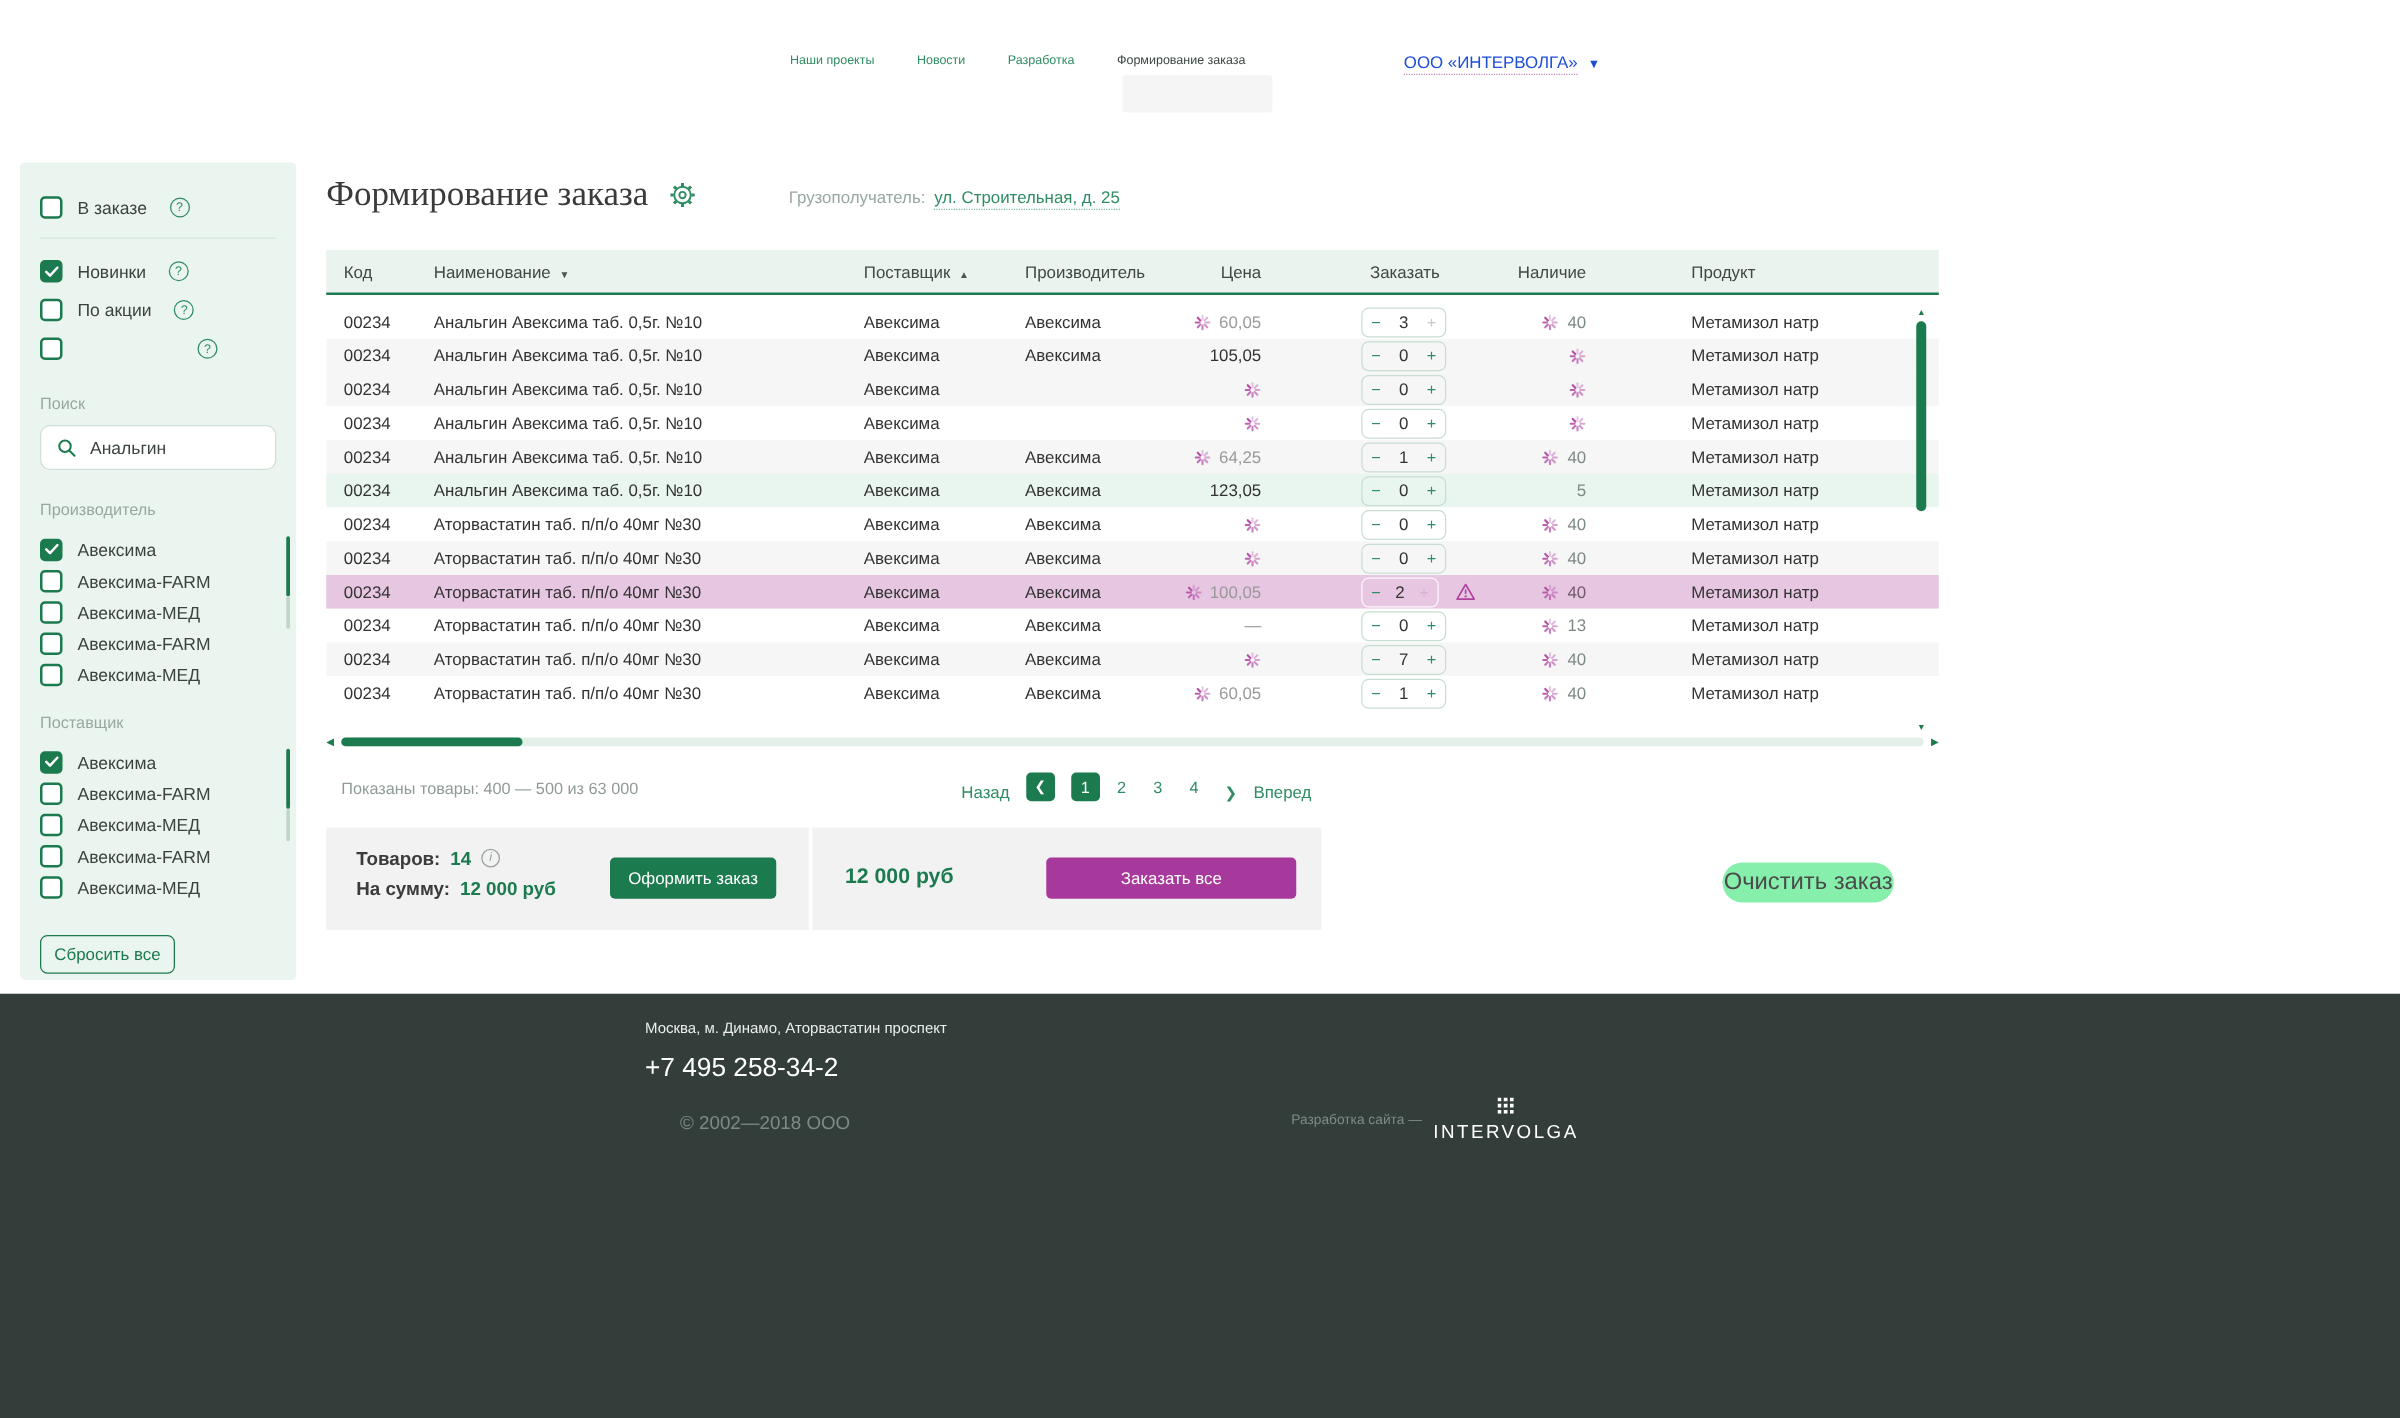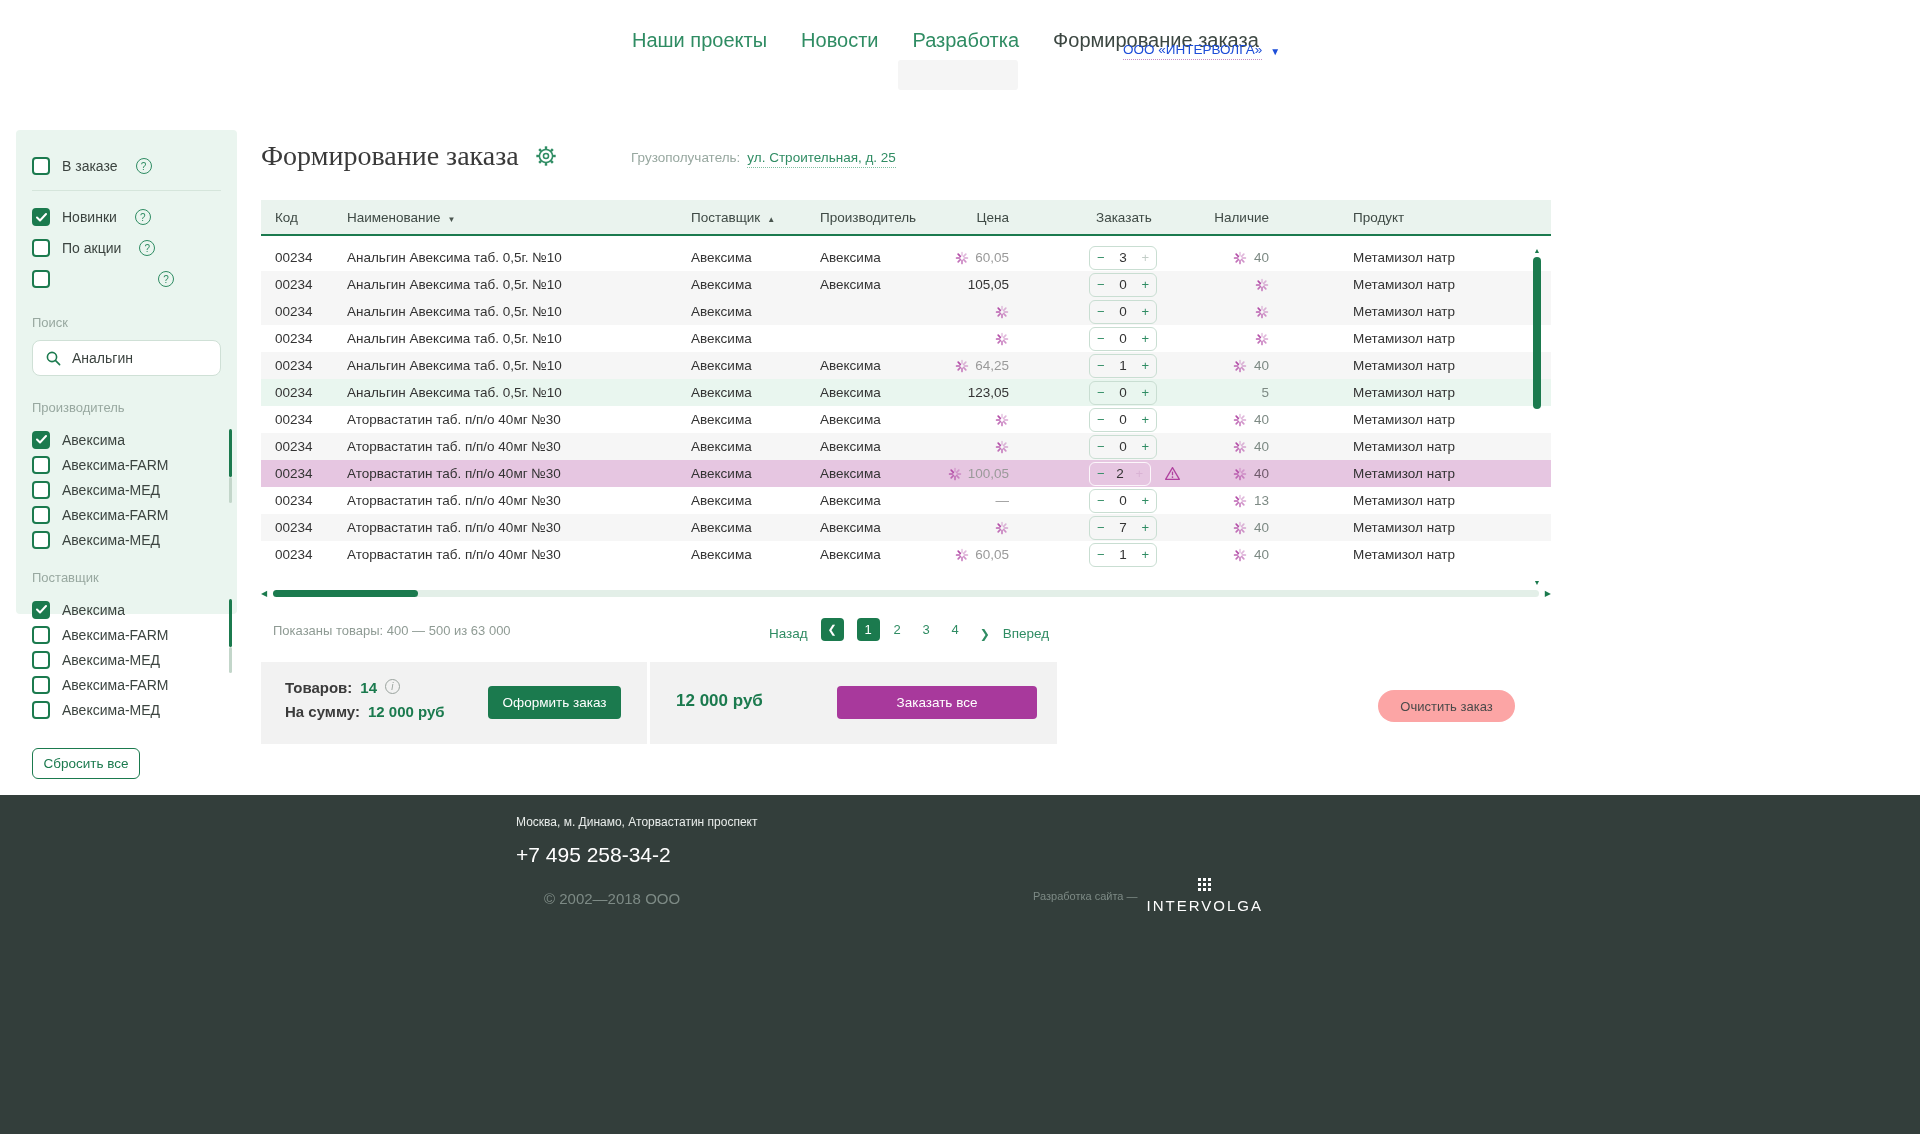--- a/index.html
+++ b/index.html
@@ -2,29 +2,29 @@
 <html><head>
 <meta charset="utf-8">
 <style>
   * { margin:0; padding:0; box-sizing:border-box; }
   body { font-family:"Liberation Sans","DejaVu Sans",sans-serif; background:#fff; }
   .page { position:relative; width:1920px; height:1134px; background:#fff; overflow:hidden; }
 
   
   .topbar { position:absolute; left:0; top:0; width:100%; height:107px; background:#fff; }
   .navbox-ghost { position:absolute; left:898px; top:60px; width:120px; height:30px; background:#f5f5f5; border-radius:3px; }
-  .nav-links { position:absolute; left:632px; top:29px; display:flex; gap:34px; font-size:20px; }
+  .nav-links { position:absolute; left:632px; top:43px; display:flex; gap:34px; font-size:10px; }
   .nav-link { color:#2f8c63; cursor:pointer; position:relative; }
   .nav-link.active { color:#3c4742; }
   .account { position:absolute; left:1123px; top:42px; display:flex; align-items:center; gap:8px; font-size:13.5px; color:#1d4ed8; }
   .account .acct-label { border-bottom:1px dotted #c78cc0; padding-bottom:2px; }
   .account .caret { font-size:10px; }
 
   
-  .sidebar { position:absolute; left:16px; top:130px; width:221px; height:484px; background:#eaf5ef; border-radius:4px; padding:24px 16px 0 16px; }
+  .sidebar { position:absolute; left:16px; top:130px; width:221px; height:654px; background:#eaf5ef; border-radius:4px; padding:24px 16px 0 16px; }
   .chk-row { display:flex; align-items:center; gap:12px; height:24px; margin-bottom:7px; font-size:14px; color:#3b433f; }
   .cb { width:18px; height:18px; border:2px solid #1b7a4e; border-radius:4px; background:#fff; display:inline-flex; align-items:center; justify-content:center; flex:0 0 18px; cursor:pointer; }
   .cb.on { background:#1b7a4e; }
   .help { width:16px; height:16px; border:1px solid #2f8c63; border-radius:50%; color:#2f8c63; font-size:10px; display:inline-flex; align-items:center; justify-content:center; margin-left:6px; cursor:pointer; }
   .sb-divider { height:1px; background:#d5e5db; margin:12px 0 14px 0; }
   .sb-label { color:#98a8a0; font-size:13px; margin-top:24px; }
   .search-box { margin-top:10px; height:36px; background:#fff; border:1px solid #cfe0d6; border-radius:8px; display:flex; align-items:center; gap:10px; padding:0 12px; }
   .search-box input { border:none; outline:none; font-size:14px; color:#3b433f; width:130px; background:transparent; font-family:inherit; }
   .sb-list { margin-top:12px; position:relative; }
   .sb-list .chk-row { height:25px; margin-bottom:0; }
@@ -90,21 +90,21 @@
   
   .sumleft { position:absolute; left:261px; top:662px; width:386px; height:82px; background:#f2f2f2; }
   .sumright { position:absolute; left:650px; top:662px; width:407px; height:82px; background:#f2f2f2; }
   .sum-lines { position:absolute; left:24px; top:17px; font-size:15px; color:#3b3b3b; }
   .sum-line { display:flex; align-items:flex-start; gap:8px; height:24px; font-weight:bold; }
   .sum-line .gval { color:#1b7a4e; }
   .info-i { width:15px; height:15px; border:1px solid #9aa39e; border-radius:50%; color:#9aa39e; font-size:10px; font-weight:normal; font-style:italic; display:inline-flex; align-items:center; justify-content:center; cursor:pointer; }
   .checkout-btn { position:absolute; left:227px; top:24px; width:133px; height:33px; background:#1b7a4e; border:none; border-radius:4px; color:#fff; font-size:13.5px; cursor:pointer; font-family:inherit; }
   .total-val { position:absolute; left:26px; top:29px; font-size:17px; font-weight:bold; color:#1b7a4e; }
   .orderall-btn { position:absolute; left:187px; top:24px; width:200px; height:33px; background:#a8399c; border:none; border-radius:4px; color:#fff; font-size:13.5px; cursor:pointer; font-family:inherit; }
-  .clear-btn { position:absolute; left:1378px; top:690px; width:137px; height:32px; background:#fca5a5; border:none; border-radius:16px; color:#4a4a4a; font-size:13px; cursor:pointer; font-family:inherit; }
+  .clear-btn { position:absolute; left:1378px; top:690px; width:137px; height:32px; background:#86efac; border:none; border-radius:16px; color:#4a4a4a; font-size:19px; cursor:pointer; font-family:inherit; }
 
   
   .footer { position:absolute; left:0; top:795px; width:100%; height:339px; background:#333e3b; }
   .f-address { position:absolute; left:516px; top:20px; font-size:12px; color:#e9edeb; }
   .f-phone { position:absolute; left:516px; top:48px; font-size:21px; color:#fff; }
   .f-copy { position:absolute; left:544px; top:83px; font-size:15px; color:#7d8a85;margin-top:12px; }
   .f-dev { position:absolute; left:1033px; top:83px; font-size:11px; color:#7d8a85; display:flex; align-items:center; gap:9px; }
   .f-logo { display:flex; align-items:center; gap:6px; color:#fff; font-size:15px; letter-spacing:2px; cursor:pointer;flex-direction:column; }
 
   .spinner { flex:0 0 14px; }

